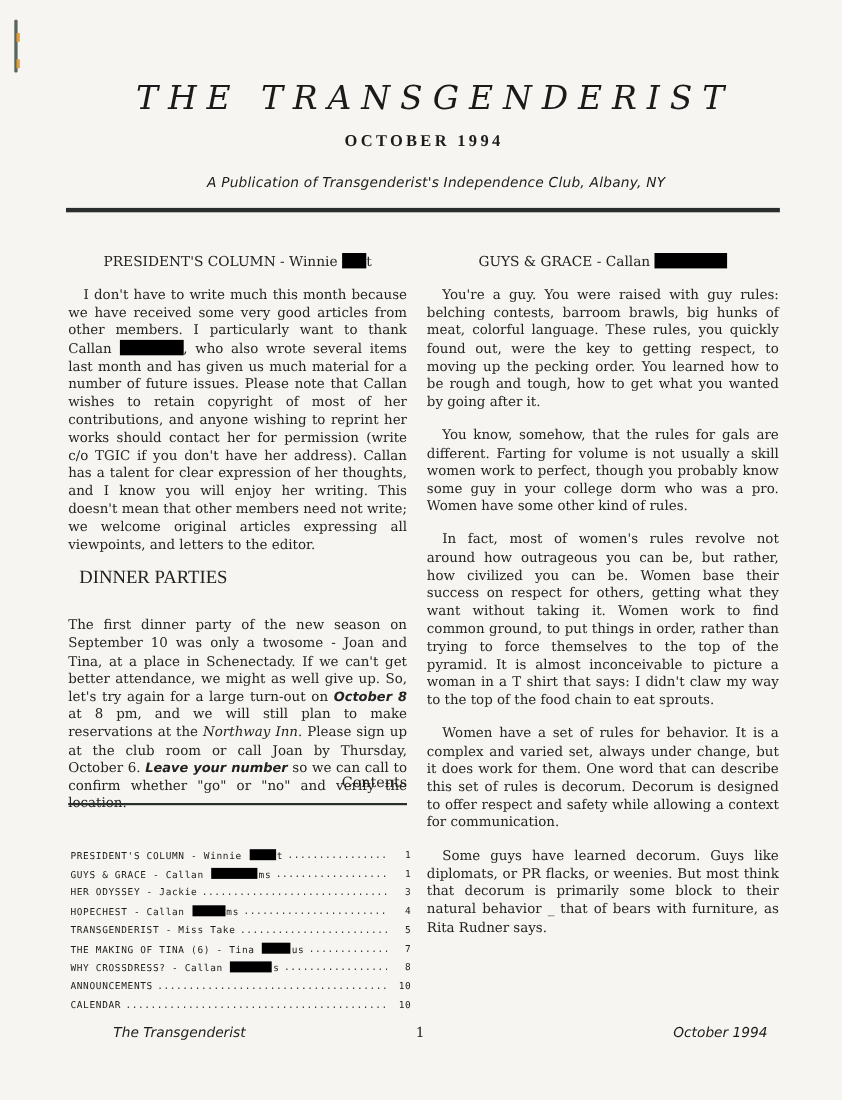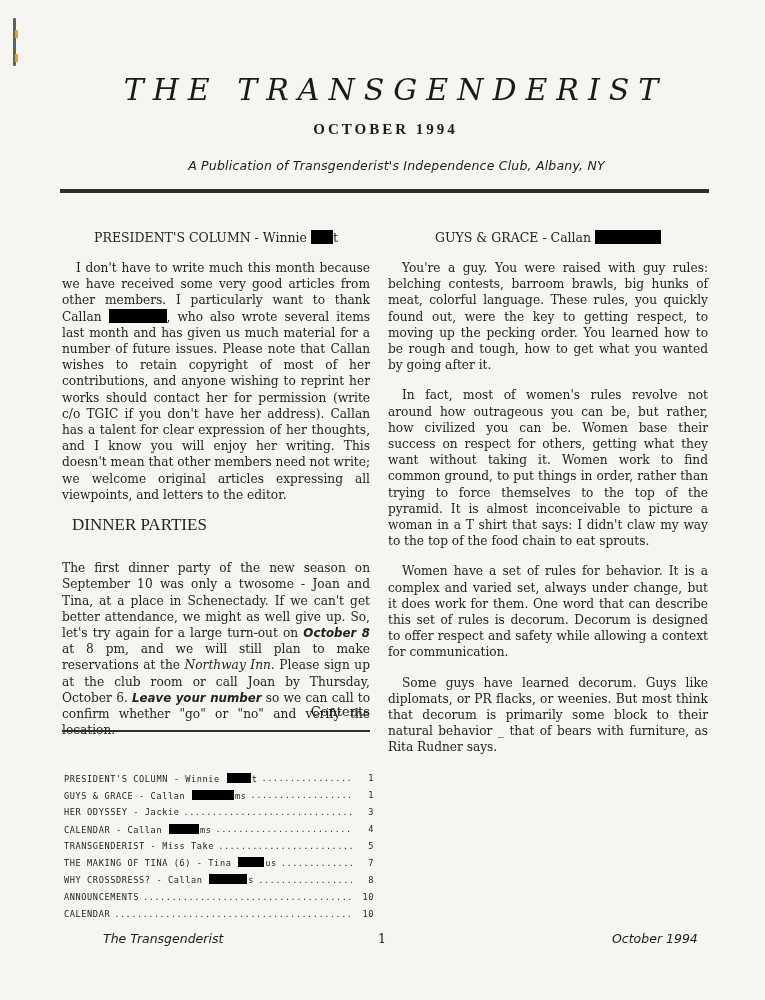--- a/index.html
+++ b/index.html
@@ -207,21 +207,21 @@
     <span class="toc-label"><span>GUYS &amp; GRACE - Callan </span><span class="toc-redact" style="width:42px"></span><span>ms</span></span>
     <span class="toc-dots"></span>
     <span class="toc-page">1</span>
   </div>
   <div class="toc-row">
     <span class="toc-label"><span>HER ODYSSEY - Jackie</span><span></span></span>
     <span class="toc-dots"></span>
     <span class="toc-page">3</span>
   </div>
   <div class="toc-row">
-    <span class="toc-label"><span>CALENDAR - Callan </span><span class="toc-redact" style="width:30px"></span><span>ms</span></span>
+    <span class="toc-label"><span>HOPECHEST - Callan </span><span class="toc-redact" style="width:30px"></span><span>ms</span></span>
     <span class="toc-dots"></span>
     <span class="toc-page">4</span>
   </div>
   <div class="toc-row">
     <span class="toc-label"><span>TRANSGENDERIST - Miss Take</span><span></span></span>
     <span class="toc-dots"></span>
     <span class="toc-page">5</span>
   </div>
   <div class="toc-row">
     <span class="toc-label"><span>THE MAKING OF TINA (6) - Tina </span><span class="toc-redact" style="width:26px"></span><span>us</span></span>
@@ -243,20 +243,21 @@
     <span class="toc-dots"></span>
     <span class="toc-page">10</span>
   </div>
 </div>
 
 <section class="col col-right">
   <div class="section-head">
     <span>GUYS &amp; GRACE - Callan </span><span class="redact" style="width:66px"></span>
   </div>
   <p>You're a guy. You were raised with guy rules: belching contests, barroom brawls, big hunks of meat, colorful language. These rules, you quickly found out, were the key to getting respect, to moving up the pecking order. You learned how to be rough and tough, how to get what you wanted by going after it.</p>
+  <p class="para-gap">You know, somehow, that the rules for gals are different. Farting for volume is not usually a skill women work to perfect, though you probably know some guy in your college dorm who was a pro. Women have some other kind of rules.</p>
   <p class="para-gap">In fact, most of women's rules revolve not around how outrageous you can be, but rather, how civilized you can be. Women base their success on respect for others, getting what they want without taking it. Women work to find common ground, to put things in order, rather than trying to force themselves to the top of the pyramid. It is almost inconceivable to picture a woman in a T shirt that says: I didn't claw my way to the top of the food chain to eat sprouts.</p>
   <p class="para-gap">Women have a set of rules for behavior. It is a complex and varied set, always under change, but it does work for them. One word that can describe this set of rules is decorum. Decorum is designed to offer respect and safety while allowing a context for communication.</p>
   <p class="para-gap">Some guys have learned decorum. Guys like diplomats, or PR flacks, or weenies. But most think that decorum is primarily some block to their natural behavior _ that of bears with furniture, as Rita Rudner says.</p>
 </section>
 
 <footer>
   <span class="footer footer-left">The Transgenderist</span>
   <span class="footer footer-center">1</span>
   <span class="footer footer-right">October 1994</span>
 </footer>

